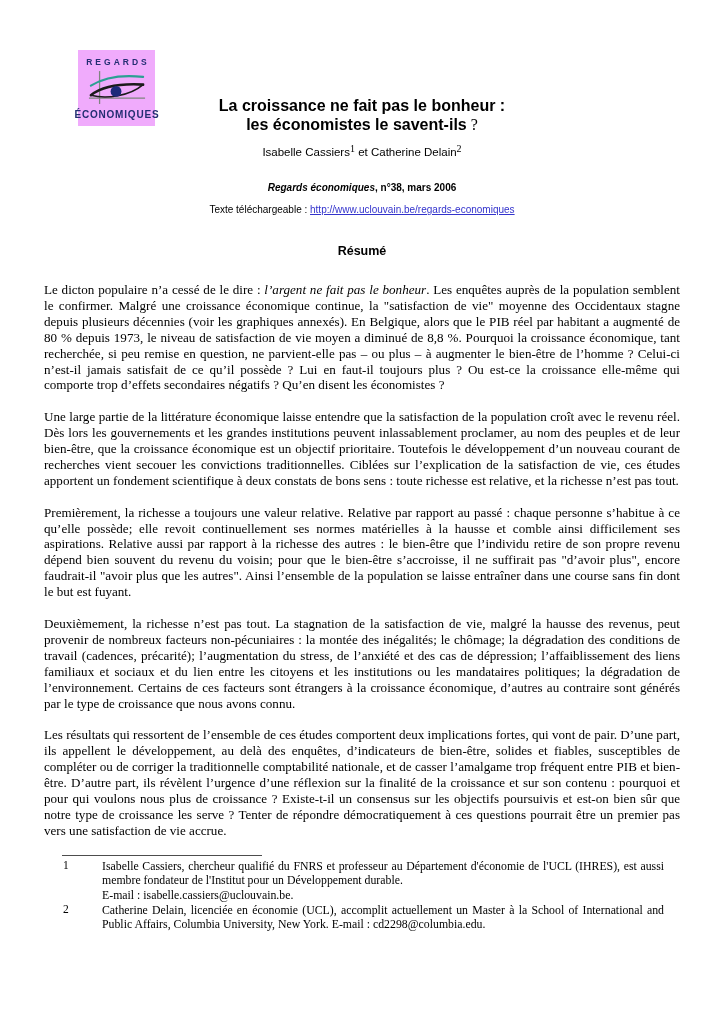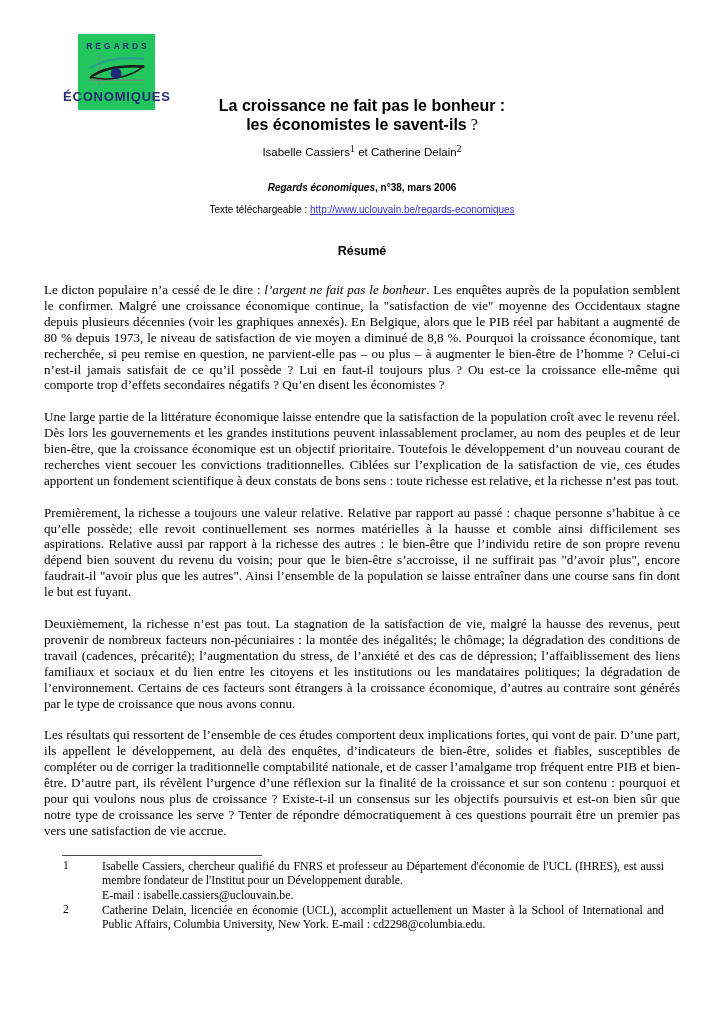--- a/index.html
+++ b/index.html
@@ -11,38 +11,38 @@
     background: #ffffff;
     color: #000;
     overflow: hidden;
     font-family: "Liberation Serif", serif;
   }
 
   
   .logo {
     position: absolute;
     left: 78px;
-    top: 34px;
+    top: 50px;
     width: 77px;
     height: 76px;
-    background: #22c55e;
+    background: #f0abfc;
     display: flex;
     flex-direction: column;
     align-items: center;
     justify-content: space-between;
     padding: 7px 5px 6px;
   }
   .logo-word {
     font-family: "Liberation Sans", sans-serif;
     font-weight: bold;
     color: #232e72;
     white-space: nowrap;
   }
   .logo-word-top { font-size: 8.5px; letter-spacing: 3px; margin-right: -3px; }
-  .logo-word-bottom { font-size: 13px; letter-spacing: 0.8px; margin-right: -0.8px; }
+  .logo-word-bottom { font-size: 10px; letter-spacing: 0.8px; margin-right: -0.8px; }
   .logo-graphic { width: 60px; height: 37px; display: block; }
   .logo-graphic .axis { stroke: #7e857e; stroke-width: 1.3; fill: none; }
   .logo-graphic .teal { stroke: #2aa093; stroke-width: 2.2; fill: none; stroke-linecap: round; }
   .logo-graphic .lid-top { stroke: #1b1b1b; stroke-width: 2.6; fill: none; stroke-linecap: round; }
   .logo-graphic .lid-bottom { stroke: #1b1b1b; stroke-width: 1.6; fill: none; stroke-linecap: round; }
 
   
   .header {
     text-align: center;
     padding-top: 96px;

